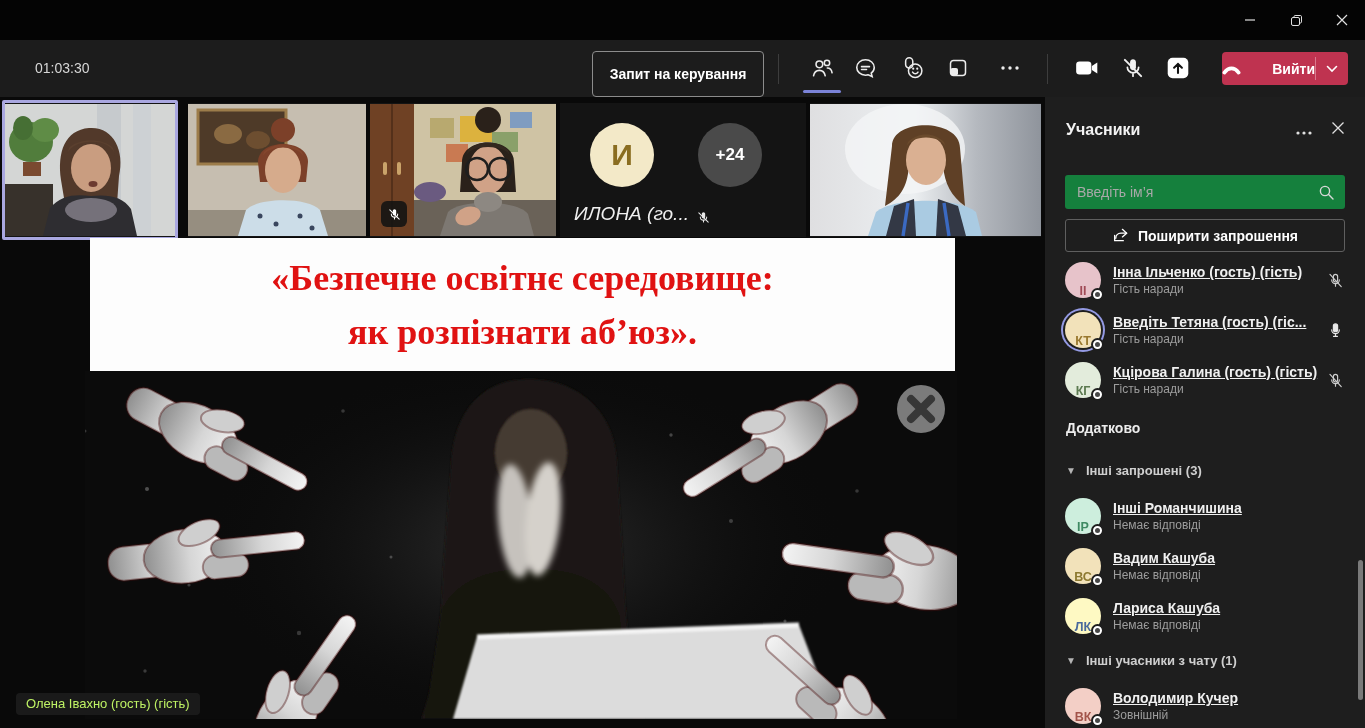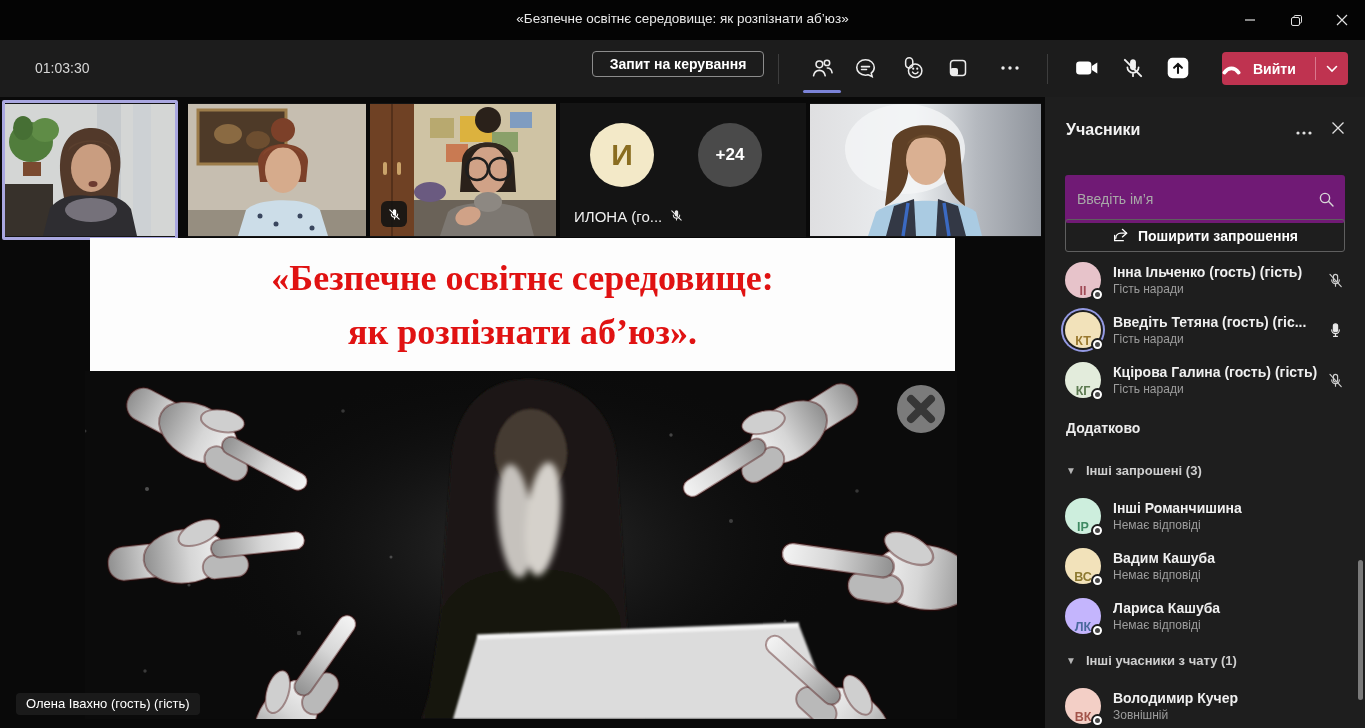--- a/index.html
+++ b/index.html
@@ -10,95 +10,94 @@
   
   .titlebar{position:absolute;left:0;top:0;width:1365px;height:40px;background:#040404;}
   .title-text{position:absolute;left:50%;top:11px;transform:translateX(-50%);
               font-size:13.5px;color:#e9e9e9;white-space:nowrap;}
   .win-controls{position:absolute;right:0;top:0;height:40px;display:flex;}
   .win-btn{width:46px;height:40px;display:flex;align-items:center;justify-content:center;color:#e0e0e0;}
 
   
   .toolbar{position:absolute;left:0;top:40px;width:1365px;height:57px;background:#1c1c1c;}
   .timer{position:absolute;left:35px;top:20px;font-size:14px;color:#d6d6d6;}
-  .request-btn{position:absolute;left:592px;top:11px;width:172px;height:26px;
+  .request-btn{position:absolute;left:592px;top:11px;width:172px;height:46px;
                border:1px solid #8c8c8c;border-radius:4px;background:transparent;color:#fff;
                font-size:14px;font-weight:700;display:flex;align-items:center;justify-content:center;cursor:pointer;}
   .tdiv{position:absolute;top:14px;width:1px;height:30px;background:#3d3d3d;}
   .tico{position:absolute;top:10px;width:36px;height:36px;display:flex;align-items:center;justify-content:center;}
   .tab-underline{position:absolute;left:803px;top:50px;width:38px;height:3px;border-radius:2px;background:#7b83d8;}
   .leave-btn{position:absolute;left:1222px;top:12px;width:126px;height:33px;border-radius:4px;
              background:#bf3350;display:flex;align-items:stretch;cursor:pointer;}
-  .leave-main{flex:1;display:flex;align-items:center;justify-content:flex-start;gap:12px;
+  .leave-main{flex:1;display:flex;align-items:center;justify-content:space-between;gap:4px;
               color:#fff;font-size:14px;font-weight:700;}
   .leave-sep{width:1px;background:#d9788d;margin:5px 0;}
   .leave-chevron{width:32px;display:flex;align-items:center;justify-content:center;}
 
   
   .tile{position:absolute;top:103px;height:134px;background:#141414;overflow:hidden;}
   .tile svg{display:block;}
   .tile-active{top:100px;height:140px;border:3px solid #a9a7e0;border-radius:2px;}
   .mic-chip{position:absolute;left:11px;bottom:10px;width:26px;height:26px;border-radius:6px;
             background:rgba(18,18,18,.88);display:flex;align-items:center;justify-content:center;}
   .avatar-tile-circle{position:absolute;left:30px;top:20px;width:64px;height:64px;border-radius:50%;
             display:flex;align-items:center;justify-content:center;font-size:30px;font-weight:700;}
   .overflow-circle{position:absolute;left:138px;top:20px;width:64px;height:64px;border-radius:50%;
             background:#4a4a4a;color:#fff;font-size:17px;font-weight:700;
             display:flex;align-items:center;justify-content:center;}
-  .avatar-tile-label{position:absolute;left:14px;bottom:12px;display:flex;align-items:flex-start;gap:7px;
-            font-size:15px;color:#f0f0f0;}
+  .avatar-tile-label{position:absolute;left:14px;bottom:12px;display:flex;align-items:flex-end;gap:7px;
+            font-size:19px;color:#f0f0f0;font-style:italic;}
 
   
   .slide-band{position:absolute;left:90px;top:238px;width:865px;height:133px;background:#fdfdfd;
               display:flex;flex-direction:column;align-items:center;justify-content:center;}
   .slide-title{font-family:"Liberation Serif",serif;font-weight:700;font-size:36px;line-height:1.5;
                text-align:center;}
   .stage-image{position:absolute;left:85px;top:371px;width:872px;height:348px;}
-  .presenter-label{position:absolute;left:16px;top:693px;background:rgba(28,28,28,.93);color:#ffffff;
+  .presenter-label{position:absolute;left:16px;top:693px;background:rgba(28,28,28,.93);color:#bef264;
                    font-size:13px;padding:3px 10px 4px;border-radius:4px;}
 
   
   .panel{position:absolute;left:1045px;top:97px;width:320px;height:631px;background:#1e1e1e;}
   .p-title{position:absolute;left:21px;top:24px;font-size:16px;font-weight:700;color:#f2f2f2;}
   .p-dots{position:absolute;right:52px;top:26px;color:#e0e0e0;letter-spacing:2px;font-size:14px;}
   .p-close{position:absolute;right:20px;top:24px;}
-  .p-search{position:absolute;left:20px;top:78px;width:280px;height:48px;background:#701a75;border-radius:3px;
+  .p-search{position:absolute;left:20px;top:78px;width:280px;height:34px;background:#15803d;border-radius:3px;
             display:flex;align-items:center;padding:0 10px;}
   .p-search input{flex:1;background:transparent;border:0;outline:0;color:#e8e8e8;font-size:14px;
             font-family:"Liberation Sans",sans-serif;}
   .p-search input::placeholder{color:#a8a8a8;}
   .p-invite{position:absolute;left:20px;top:122px;width:280px;height:33px;background:transparent;
             border:1px solid #5f5f5f;border-radius:3px;color:#fff;font-size:14px;font-weight:700;
             display:flex;align-items:center;justify-content:center;gap:9px;cursor:pointer;}
   .row{position:absolute;left:12px;width:296px;height:50px;display:flex;align-items:center;
        padding:0 8px;border-radius:3px;}
   .avatar{position:relative;width:36px;height:36px;border-radius:50%;flex:none;
           display:flex;align-items:flex-end;justify-content:center;font-size:12.5px;font-weight:700;}
   .avatar.ring{box-shadow:0 0 0 2px #1e1e1e,0 0 0 4px #949ae4;}
   .badge{position:absolute;right:-3px;bottom:-3px;width:13px;height:13px;border-radius:50%;
          background:#fff;border:2px solid #1e1e1e;display:flex;}
   .badge::after{content:'';margin:auto;width:5px;height:5px;border-radius:50%;background:#474747;}
   .pinfo{margin-left:12px;min-width:0;flex:1;}
-  .pname{font-size:14px;font-weight:700;color:#f0f0f0;white-space:nowrap;overflow:hidden;}
+  .pname{font-size:14px;font-weight:700;color:#f0f0f0;white-space:nowrap;overflow:hidden;text-decoration:underline;}
   .psub{font-size:12px;color:#9d9d9d;margin-top:2px;}
   .rowmic{flex:none;margin-left:6px;width:20px;display:flex;justify-content:center;}
   .p-subhead{position:absolute;left:21px;font-size:14px;font-weight:700;color:#ececec;}
   .p-section{position:absolute;left:21px;display:flex;align-items:center;gap:10px;
              font-size:13px;font-weight:700;color:#cfcfcf;}
   .chev{color:#b5b5b5;font-size:10px;}
   .scroll-thumb{position:absolute;right:2px;top:463px;width:5px;height:140px;border-radius:3px;background:#7a7a7a;}
   .icon-btn{cursor:pointer;}
 </style>
 </head>
 <body>
 
 <div class="app">
 
   <div class="titlebar">
-    <div class="title-text">«Безпечне освітнє середовище: як розпізнати аб’юз»</div>
     <div class="win-controls">
       <div class="win-btn icon-btn">
         <svg width="12" height="12" viewBox="0 0 12 12">
             <path d="M1 6h10" stroke="#e0e0e0" stroke-width="1.2"></path>
           </svg>
       </div>
       <div class="win-btn icon-btn">
         <svg width="13" height="13" viewBox="0 0 13 13" fill="none">
           <rect x="1.5" y="3.5" width="8" height="8" rx="1.5" stroke="#e0e0e0"></rect>
           <path d="M4 3.5V2.6c0-.6.5-1.1 1.1-1.1h5.3c.6 0 1.1.5 1.1 1.1v5.3c0 .6-.5 1.1-1.1 1.1H9.5" stroke="#e0e0e0"></path>
@@ -498,21 +497,21 @@
         <span>ВС</span>
         <span class="badge"></span>
       </div>
       <div class="pinfo">
         <div class="pname">Вадим Кашуба</div>
         <div class="psub">Немає відповіді</div>
       </div>
     </div>
 
     <div class="row icon-btn" style="top:494px;">
-      <div class="avatar" style="background: #c4b5fd; color: rgb(73, 105, 156);">
+      <div class="avatar" style="background: #fef9c3; color: rgb(73, 105, 156);">
         <span>ЛК</span>
         <span class="badge"></span>
       </div>
       <div class="pinfo">
         <div class="pname">Лариса Кашуба</div>
         <div class="psub">Немає відповіді</div>
       </div>
     </div>
 
     <div class="p-section icon-btn" style="top:556px;">

